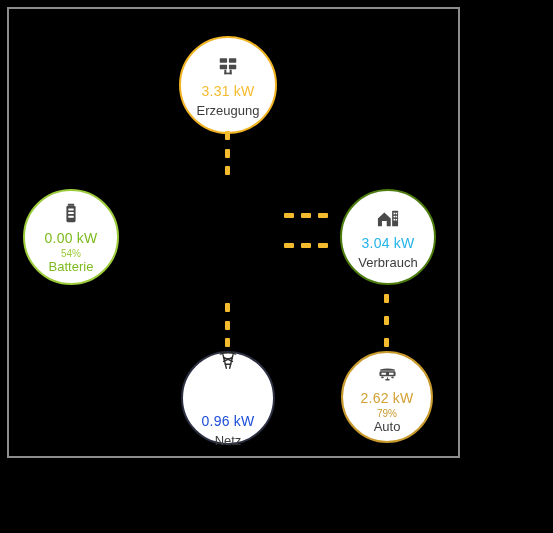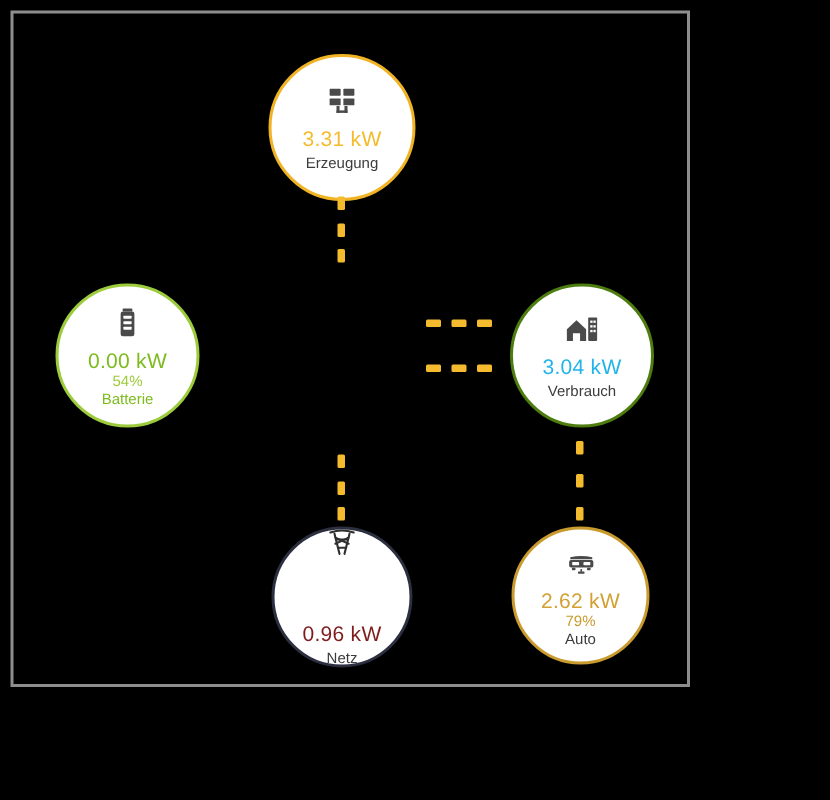--- a/index.html
+++ b/index.html
@@ -51,56 +51,56 @@
   .node .value {
     font-size: 14px;
     letter-spacing: 0.2px;
     margin-top: 2px;
   }
   .node .pct {
     font-size: 10px;
     margin-top: 3px;
   }
   .node .label {
-    font-size: 10px;
+    font-size: 13px;
     color: #3c3c3c;
     margin-top: 5px;
   }
   .node .pct + .label { margin-top: 1px; }
 
   
   #node-production {
     left: 170px; top: 27px;
     width: 98px; height: 98px;
     border: 2px solid #f0b323;
   }
   #node-production .value { color: #f5bb2e; }
 
   #node-battery {
-    left: 28px; top: 180px;
+    left: 14px; top: 180px;
     width: 96px; height: 96px;
     border: 2px solid #9ccb3b;
   }
   #node-battery .value { color: #7dbb1e; }
   #node-battery .pct   { color: #9ccb3b; }
   #node-battery .label { color: #7dbb1e; }
 
   #node-consumption {
     left: 331px; top: 180px;
     width: 96px; height: 96px;
     border: 2px solid #4d7c0f;
   }
   #node-consumption .value { color: #23b4e8; }
 
   #node-grid {
     left: 172px; top: 342px;
     width: 94px; height: 94px;
     border: 2px solid #2b2f40;
   }
-  #node-grid .value { color: #7f1d1d; margin-top: 40px; }
+  #node-grid .value { color: #1d4ed8; margin-top: 40px; }
 
   #node-car {
     left: 332px; top: 342px;
     width: 92px; height: 92px;
     border: 2px solid #c99a2e;
     align-items: center;
   }
   #node-car .value { color: #d2a033; }
   #node-car .pct   { color: #c99a2e; }
   #node-car .label { color: #3c3c3c; }

